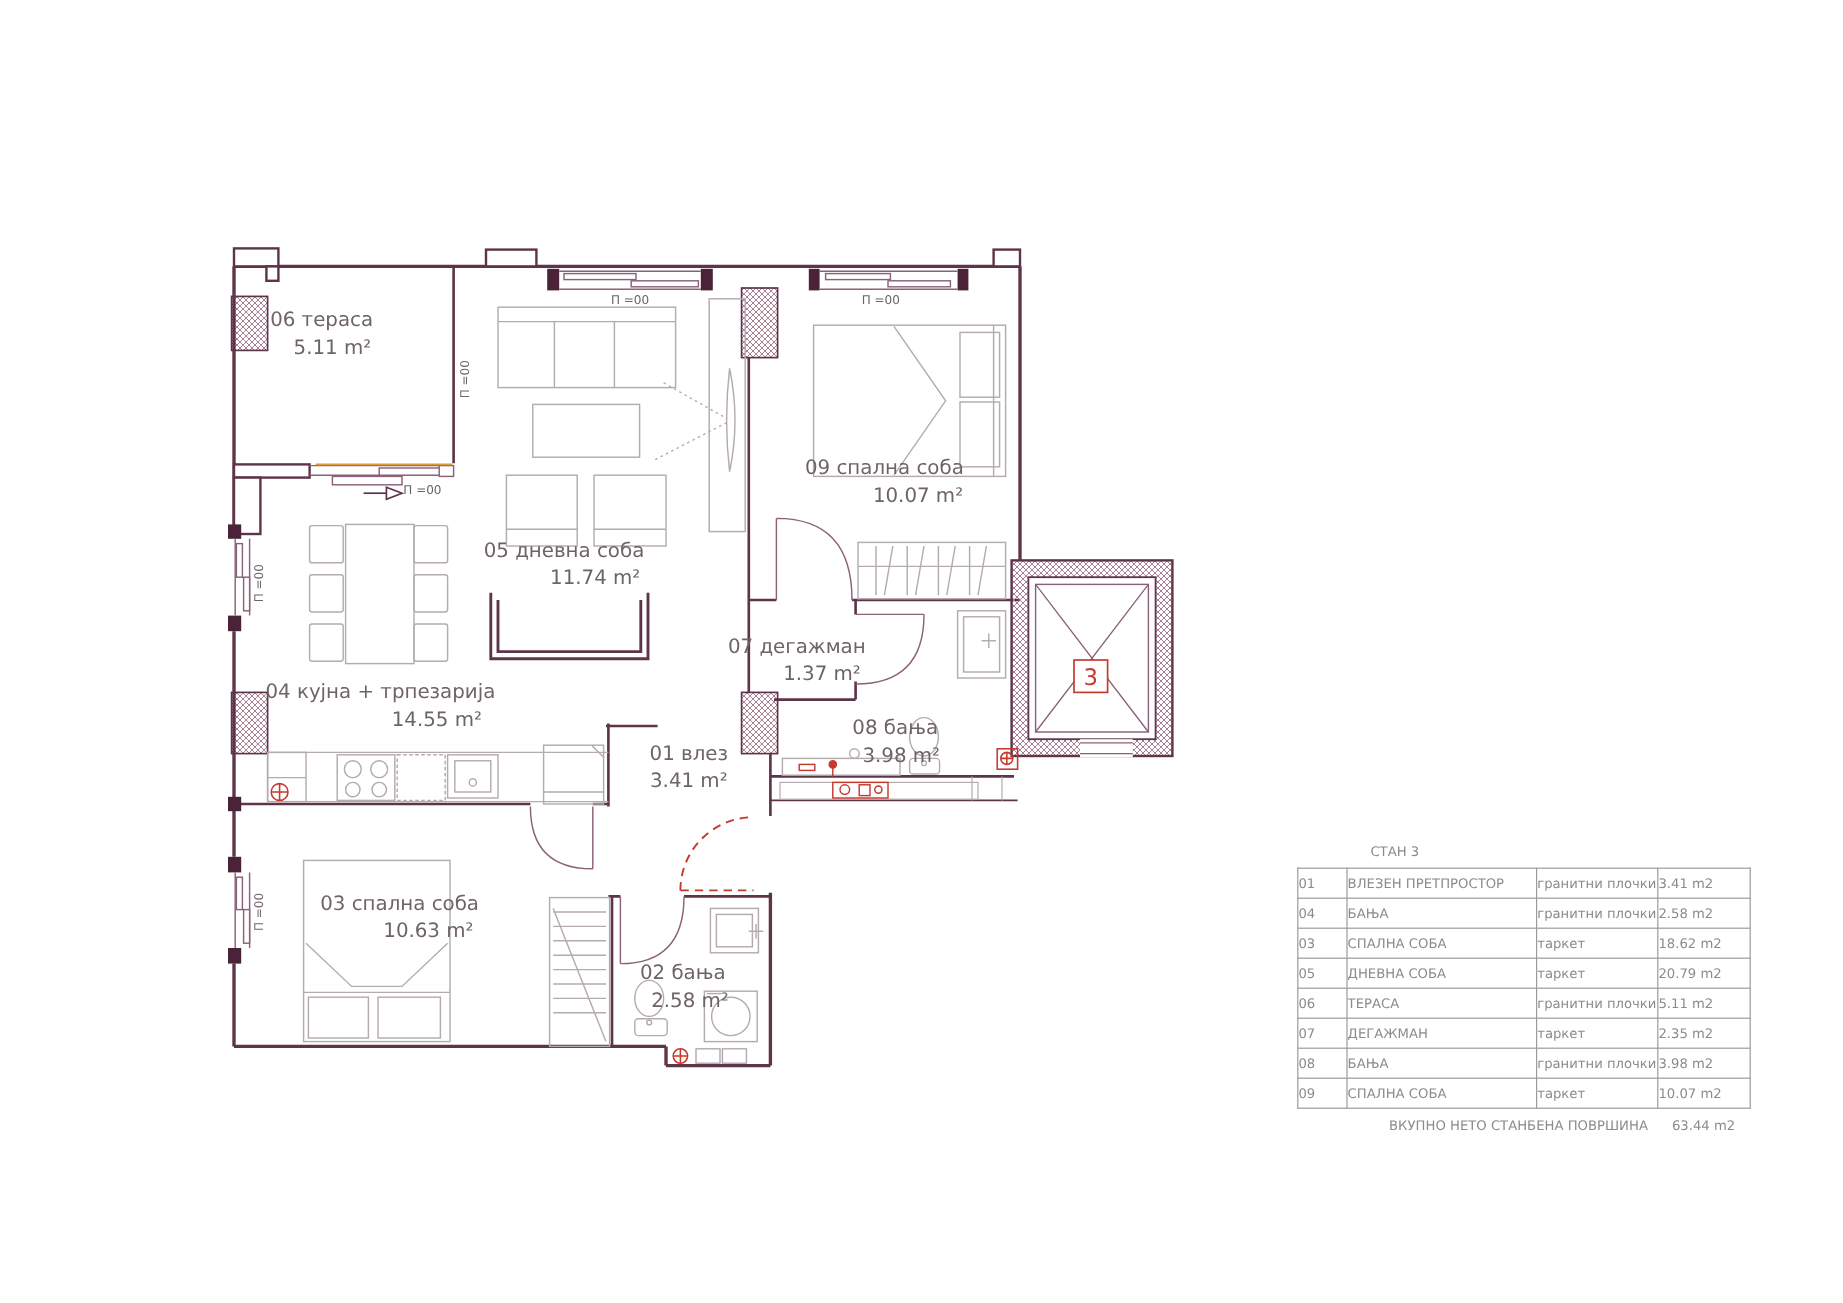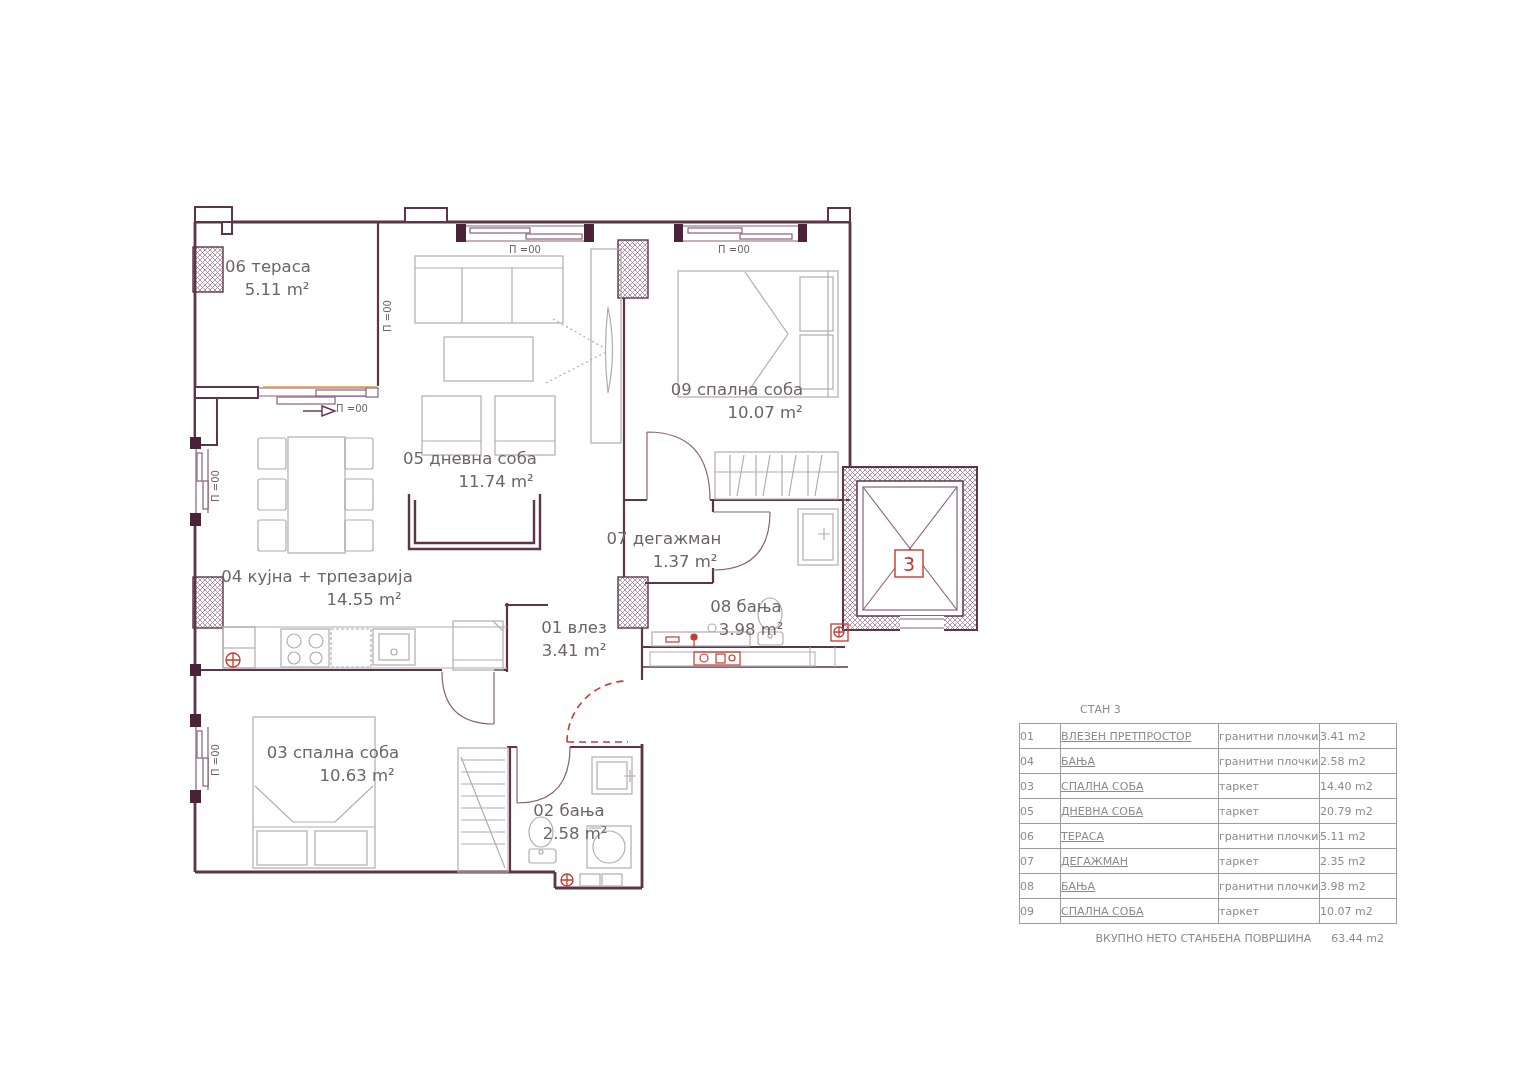--- a/index.html
+++ b/index.html
@@ -4,28 +4,28 @@
 <style>
   html,body{margin:0;padding:0;background:#fff;}
   body{width:1536px;height:1086px;position:relative;overflow:hidden;
        font-family:"DejaVu Sans",sans-serif;}
   .sheet{position:absolute;inset:0;background:#fff;}
   svg text{font-family:"DejaVu Sans",sans-serif;}
   .room-label{font-size:16.5px;fill:#6e6367;}
   .lvl{font-size:10px;fill:#6e6367;}
   .elev-num{font-size:19px;fill:#c63a2e;}
   
-  .tbl{position:absolute;left:1019px;top:702px;width:373px;color:#8b8b8b;
+  .tbl{position:absolute;left:1081px;top:702px;width:373px;color:#8b8b8b;
        font-size:11px;}
   .tbl-title{height:15px;line-height:15px;padding-left:61px;margin-bottom:6px;}
   table.areas{border-collapse:collapse;table-layout:fixed;width:373px;}
   table.areas td{border:1px solid #9c9c9c;height:24px;padding:0;
        font-size:11px;color:#8b8b8b;white-space:nowrap;overflow:hidden;}
   td.c-num{width:40px;}
-  td.c-name{width:157px;padding-left:16px;text-decoration:underline;}
+  td.c-name{width:157px;padding-left:16px;}
   td.c-floor{width:100px;padding-left:10px;}
   td.c-area{width:76px;text-align:left;padding-right:8px;}
   .tbl-footer{margin-top:8px;text-align:right;padding-right:8px;}
   .tbl-footer .val{margin-left:20px;}
 </style>
 </head>
 <body>
 
 <div class="sheet">
 
@@ -349,21 +349,21 @@
     <tr>
       <td class="c-num">04</td>
       <td class="c-name">БАЊА</td>
       <td class="c-floor">гранитни плочки</td>
       <td class="c-area">2.58 m2</td>
     </tr>
     <tr>
       <td class="c-num">03</td>
       <td class="c-name">СПАЛНА СОБА</td>
       <td class="c-floor">таркет</td>
-      <td class="c-area">14.40 m2</td>
+      <td class="c-area">18.62 m2</td>
     </tr>
     <tr>
       <td class="c-num">05</td>
       <td class="c-name">ДНЕВНА СОБА</td>
       <td class="c-floor">таркет</td>
       <td class="c-area">20.79 m2</td>
     </tr>
     <tr>
       <td class="c-num">06</td>
       <td class="c-name">ТЕРАСА</td>

